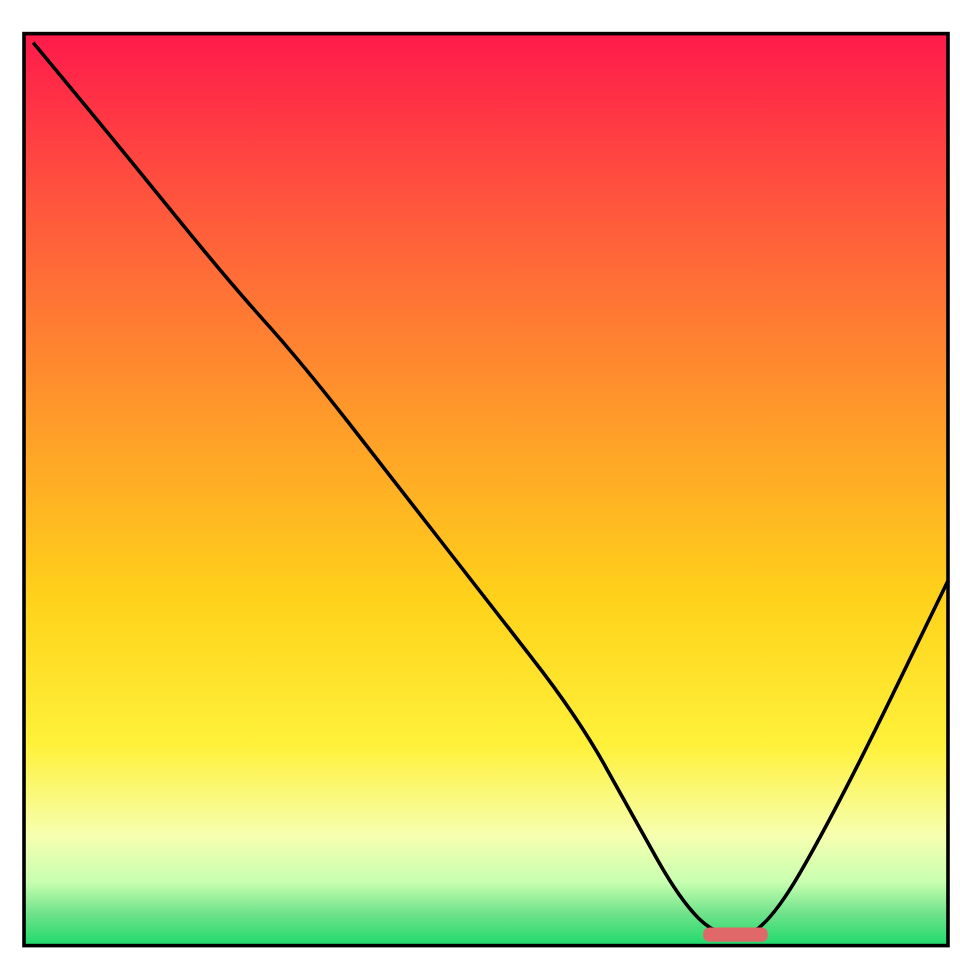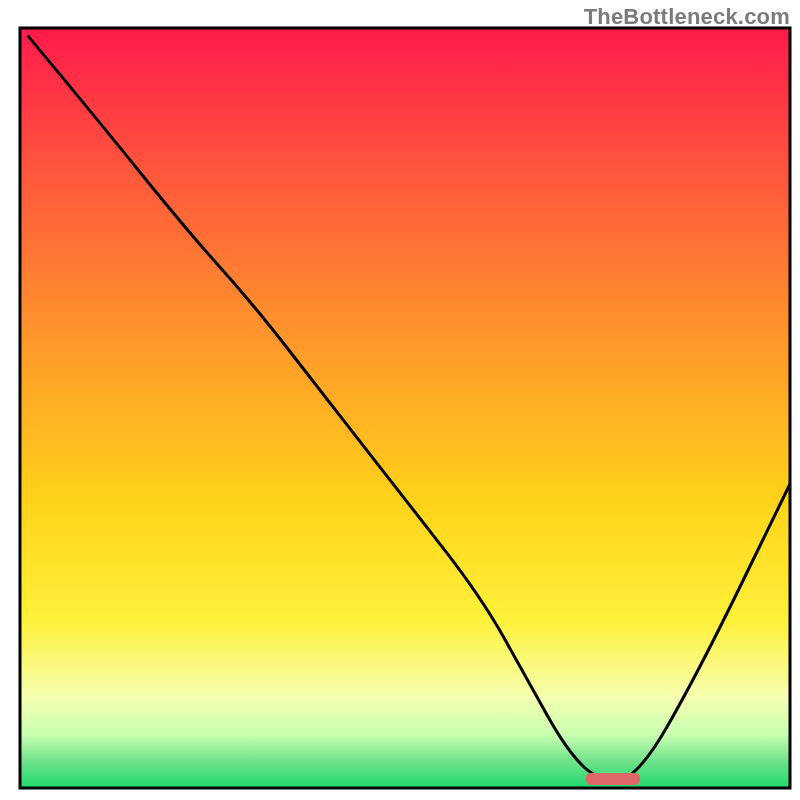--- a/index.html
+++ b/index.html
@@ -28,21 +28,20 @@
   svg.plot {
     position: absolute;
     top: 0;
     left: 0;
   }
 </style>
 </head>
 <body>
 
 <div class="chart-wrap">
-  <div class="watermark">TheBottleneck.com</div>
 
   <svg class="plot" width="800" height="800" viewBox="0 0 800 800">
     <defs>
       <linearGradient id="bg-grad" x1="0" y1="0" x2="0" y2="1">
           <stop offset="0%" stop-color="#ff1a4b"></stop>
           <stop offset="20%" stop-color="#ff5a3c"></stop>
           <stop offset="42%" stop-color="#ff9a2a"></stop>
           <stop offset="62%" stop-color="#ffd21a"></stop>
           <stop offset="78%" stop-color="#fff13a"></stop>
           <stop offset="88%" stop-color="#f6ffb0"></stop>

